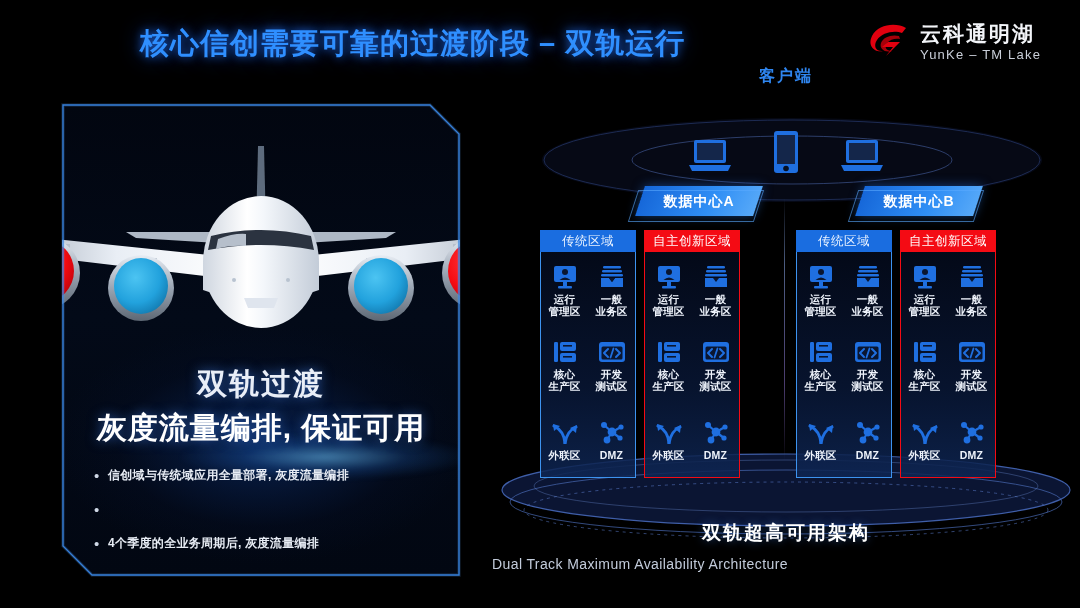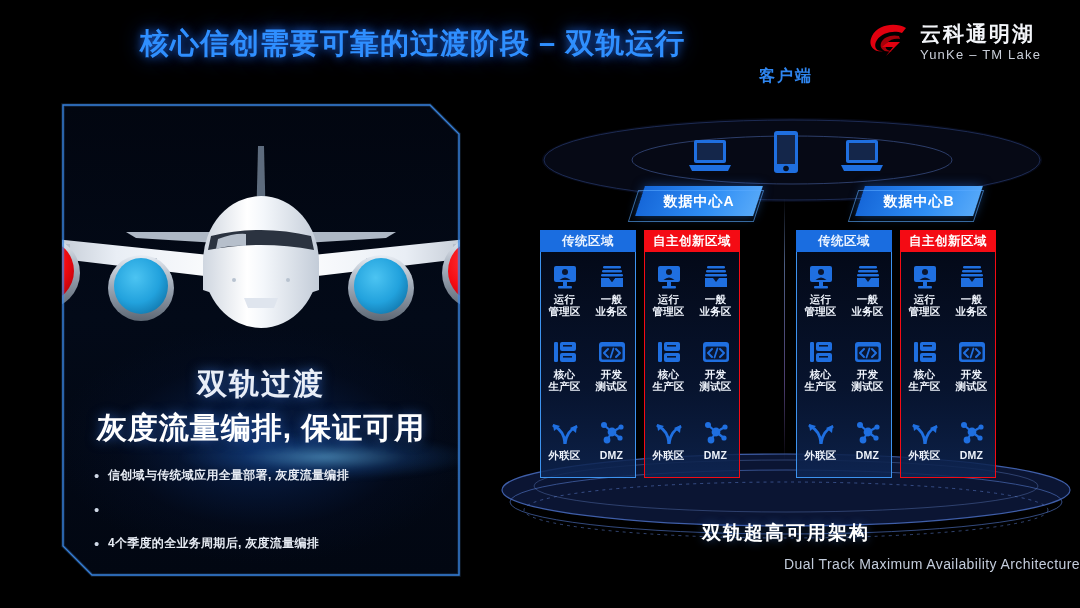--- a/index.html
+++ b/index.html
@@ -82,21 +82,21 @@
   .dcBanner span{
     position:relative;display:block;line-height:30px;text-align:center;
     font-size:14px;font-weight:bold;color:#fff;letter-spacing:1px;
   }
 
   #platform{position:absolute;left:8px;top:392px;width:572px;height:130px;}
 
   .zoneCol{position:absolute;top:172px;width:96px;height:248px;}
   .zoneCol .head{
     height:22px;line-height:22px;text-align:center;
-    font-size:12.5px;font-weight:bold;letter-spacing:.5px;
+    font-size:12.5px;font-weight:normal;letter-spacing:.5px;
   }
   .zoneCol.trad .head{background:#1a6de0;color:#eaf3ff;}
   .zoneCol.auto .head{background:#f40b14;color:#ffffff;}
   .zoneCol .body{
     position:relative;height:226px;box-sizing:border-box;
     background:linear-gradient(180deg,rgba(4,10,26,.92) 0%,rgba(8,22,52,.88) 60%,rgba(14,38,84,.85) 100%);
   }
   .zoneCol.trad .body{border:1.5px solid #3d93ef;border-top:none;}
   .zoneCol.auto .body{border:1.5px solid #f40b14;border-top:none;}
 
@@ -104,21 +104,21 @@
   .zcell{display:flex;flex-direction:column;align-items:center;justify-content:center;padding-top:2px;}
   .zcell .ico{height:26px;display:flex;align-items:center;justify-content:center;}
   .zcell .lb{margin-top:3px;font-size:10.5px;line-height:12px;color:#eef3fb;text-align:center;font-weight:bold;letter-spacing:.2px;}
 
   #archTitle{
     position:absolute;left:0;top:462px;width:588px;text-align:center;
     font-size:19px;font-weight:bold;color:#ffffff;letter-spacing:2px;
     text-shadow:0 0 10px rgba(60,130,240,.45);
   }
   #archSub{
-    position:absolute;left:0;top:498px;width:588px;text-align:right;
+    position:absolute;left:0;top:498px;width:588px;text-align:left;
     font-size:14px;color:#c3ccdb;letter-spacing:.4px;
   }
   #dcDivider{
     position:absolute;left:292px;top:140px;width:1px;height:266px;
     background:linear-gradient(180deg,rgba(120,150,220,0) 0%,rgba(140,170,235,.55) 25%,rgba(150,120,220,.5) 70%,rgba(120,150,220,0) 100%);
   }
 </style>
 </head>
 <body>
 

